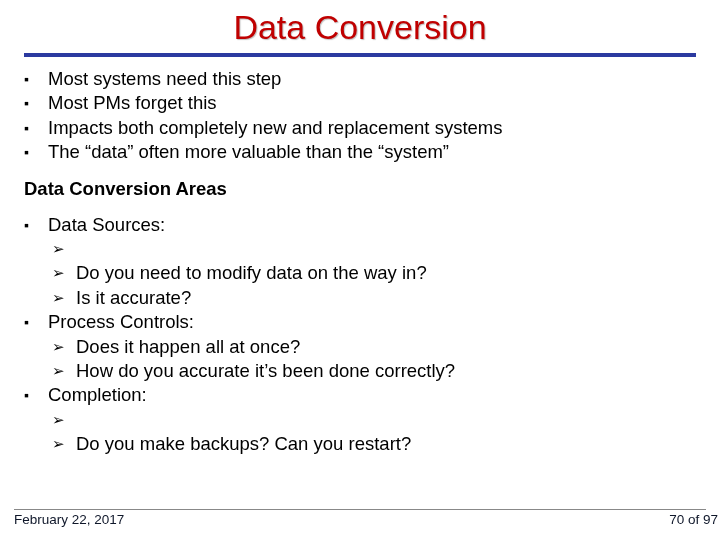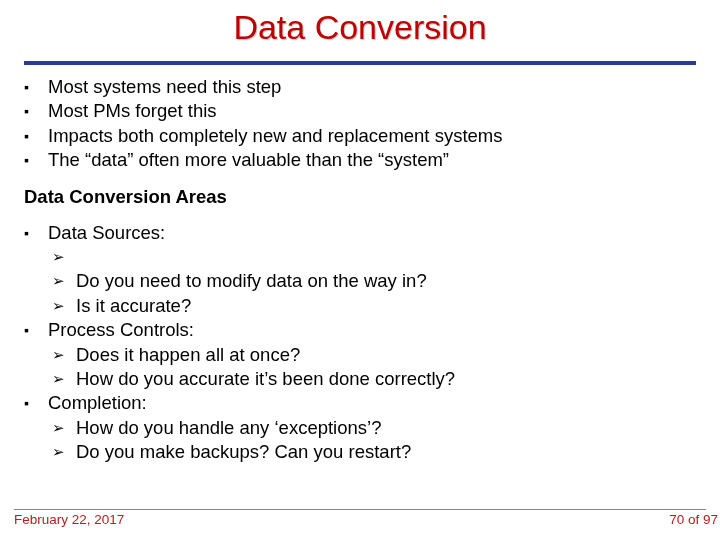--- a/index.html
+++ b/index.html
@@ -1,26 +1,26 @@
 <!DOCTYPE html>
 <html><head>
 <meta charset="utf-8">
 <style>
   * { margin: 0; padding: 0; box-sizing: border-box; }
   html, body { width: 720px; height: 540px; font-family: Arial, Helvetica, sans-serif; background: #fff; color: #000; }
   .slide { width: 720px; height: 540px; position: relative; padding: 8px 24px 0 24px; }
-  .title { font-size: 34px; color: #c00000; text-align: center; font-weight: 400; text-shadow: 1px 1px 1px rgba(0,0,0,0.25); margin-bottom: 14px; }
+  .title { font-size: 34px; color: #c00000; text-align: center; font-weight: 400; text-shadow: 1px 1px 1px rgba(0,0,0,0.25); margin-bottom: 6px; }
   .rule { height: 4px; background: #2b3aa0; width: 100%; margin-bottom: 10px; }
   .content { font-size: 18.5px; line-height: 1.32; }
   .row { display: flex; align-items: flex-start; }
   .bullet-sq { width: 24px; flex: 0 0 24px; color: #000; font-size: 14px; line-height: 24px; text-align: left; }
   .bullet-ar { width: 24px; flex: 0 0 24px; color: #000; font-size: 15px; line-height: 24px; text-align: left; }
   .indent1 { padding-left: 28px; }
   .subhead { font-weight: 700; margin: 12px 0; }
-  .footer { position: absolute; bottom: 8px; left: 0; right: 0; height: 20px; font-size: 13.5px; color: #b91c1c; }
+  .footer { position: absolute; bottom: 8px; left: 0; right: 0; height: 20px; font-size: 13.5px; color: #0f172a; }
   .footer .fl { position: absolute; left: 14px; }
   .footer .fc { position: absolute; left: 0; right: 0; text-align: center; }
   .footer .fr { position: absolute; right: 2px; }
   .footer .hr { position: absolute; left: 14px; right: 14px; top: -3px; height: 1px; background: #888; }
 </style>
 </head>
 <body>
 
 <div class="slide">
 
@@ -76,21 +76,20 @@
       <span class="bullet-ar">➢</span>
       <span>How do you accurate it’s been done correctly?</span>
     </div>
 
     <div class="row">
       <span class="bullet-sq">▪</span>
       <span>Completion:</span>
     </div>
     <div class="row indent1">
       <span class="bullet-ar">➢</span>
-      <span>How do you handle any ‘exceptions’?</span>
     </div>
     <div class="row indent1">
       <span class="bullet-ar">➢</span>
       <span>Do you make backups? Can you restart?</span>
     </div>
 
   </div>
 
   <div class="footer">
     <div class="hr"></div>

